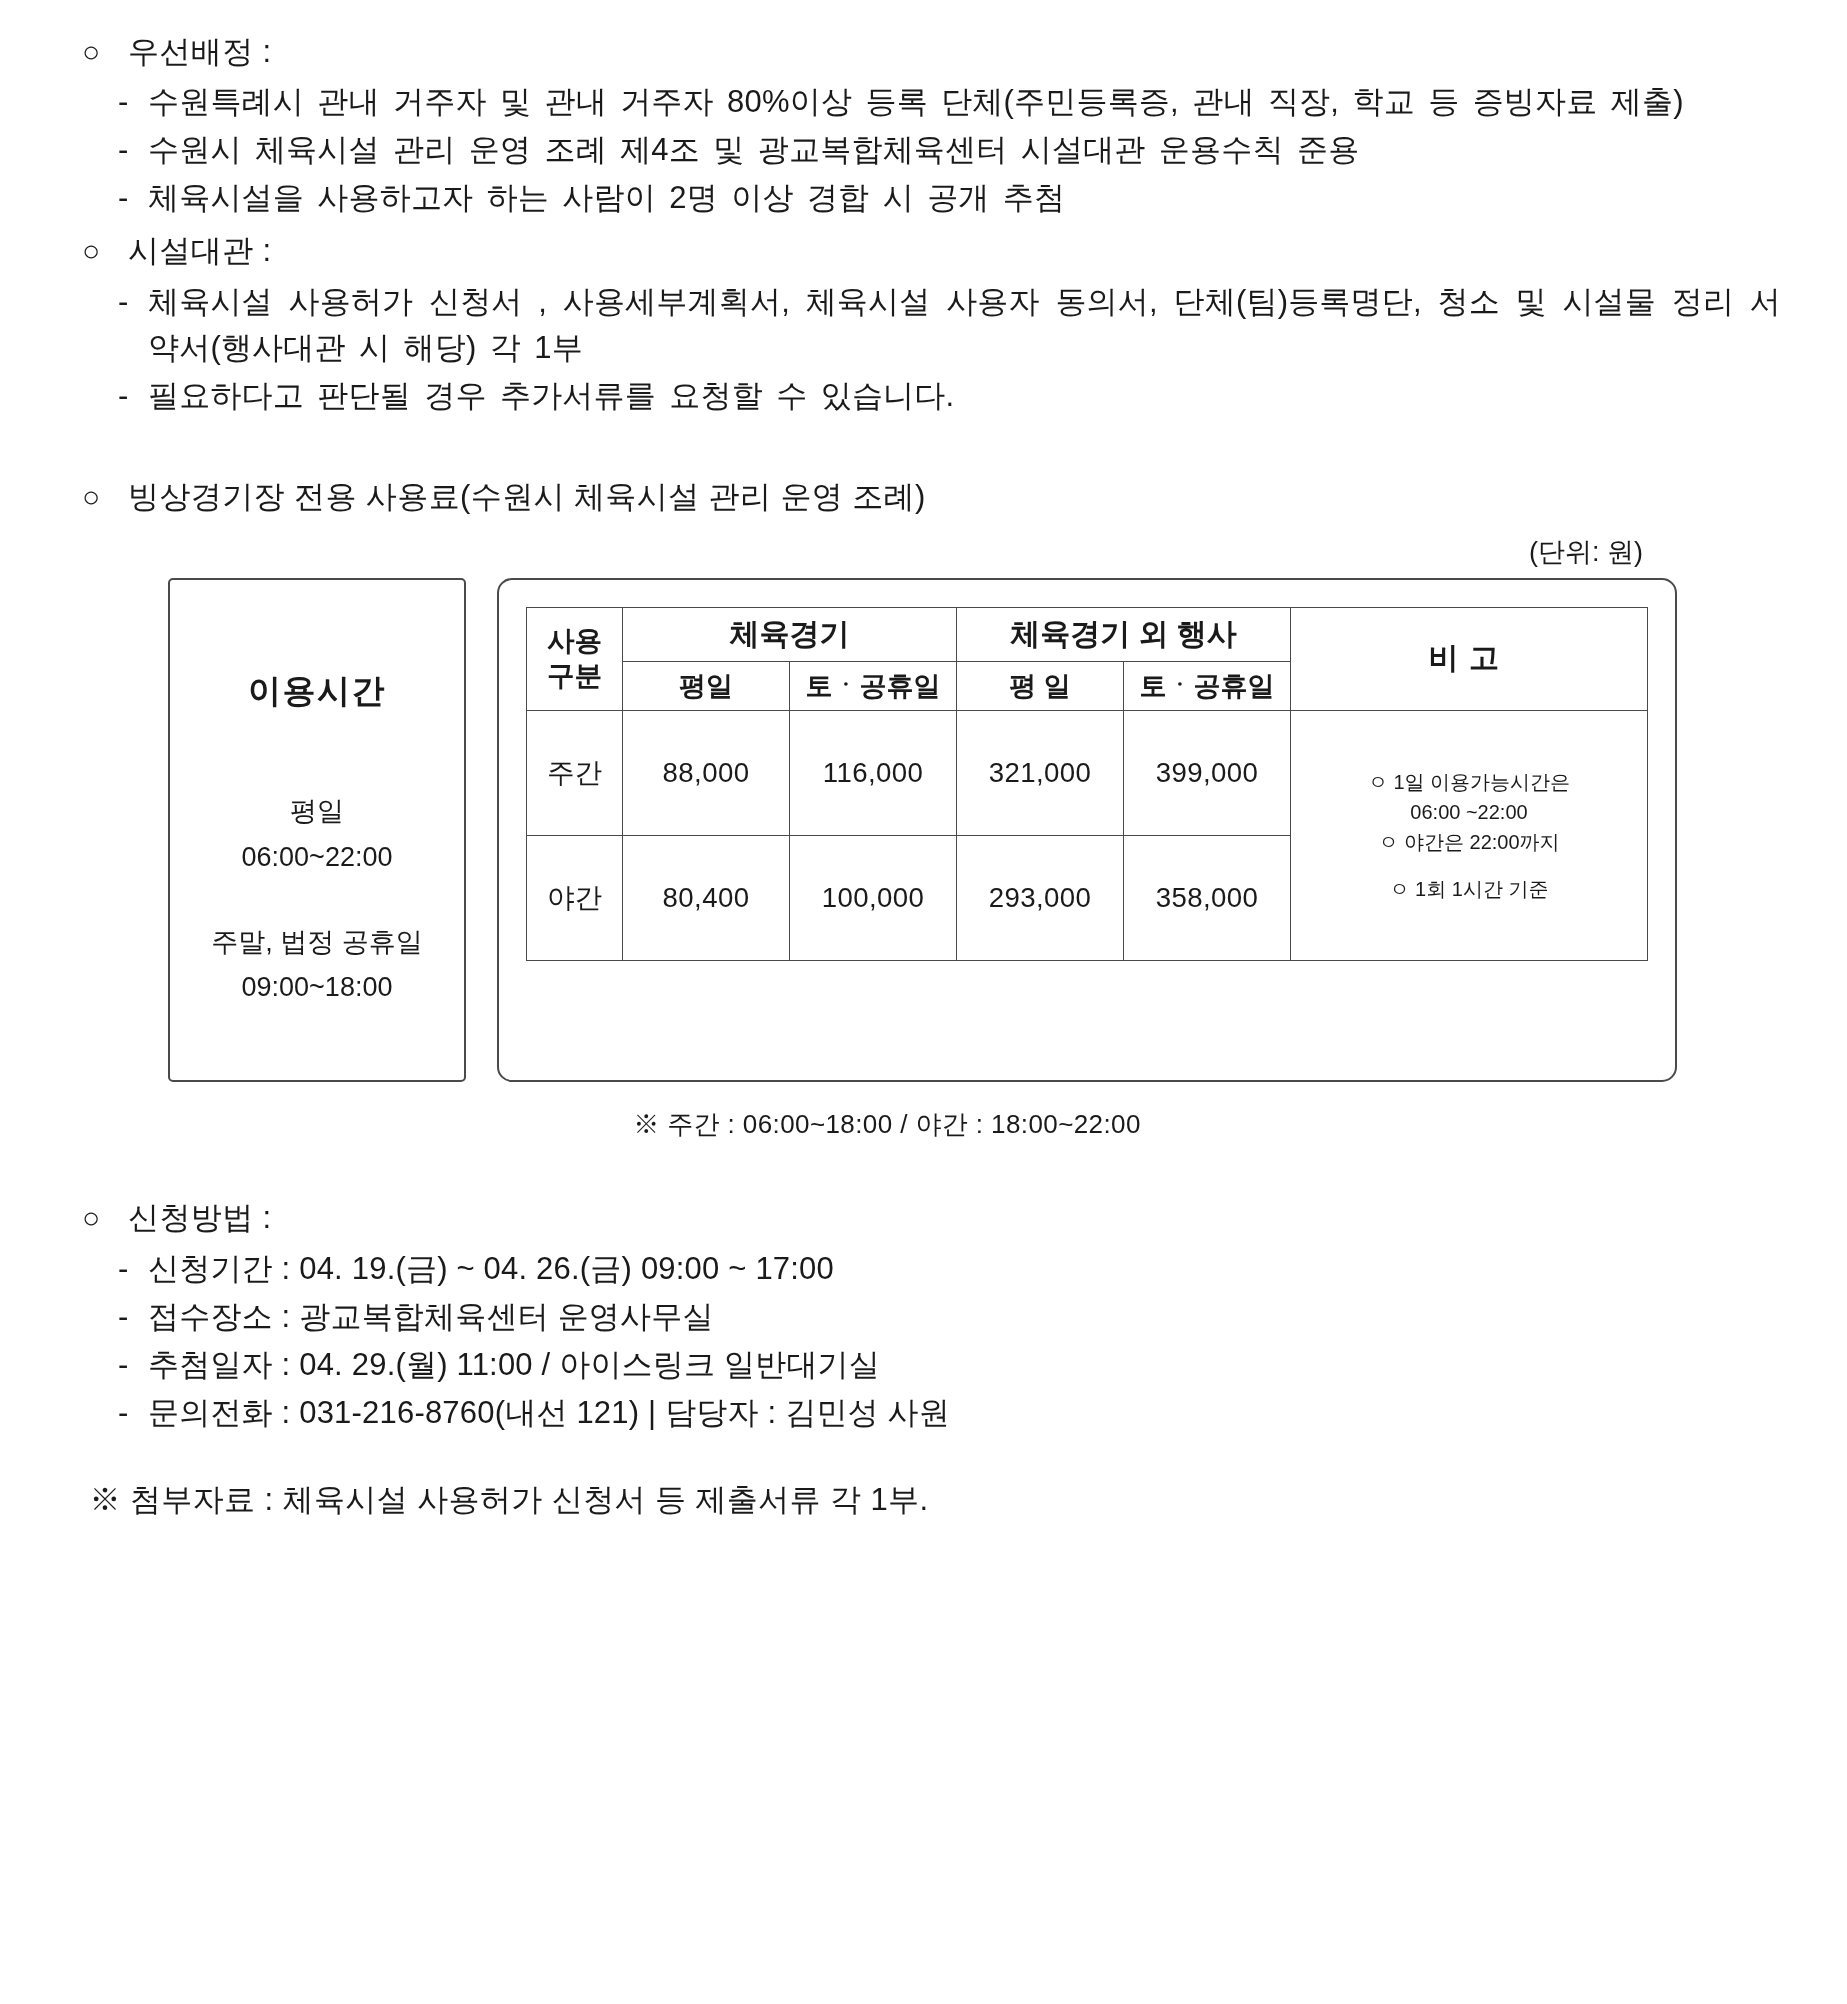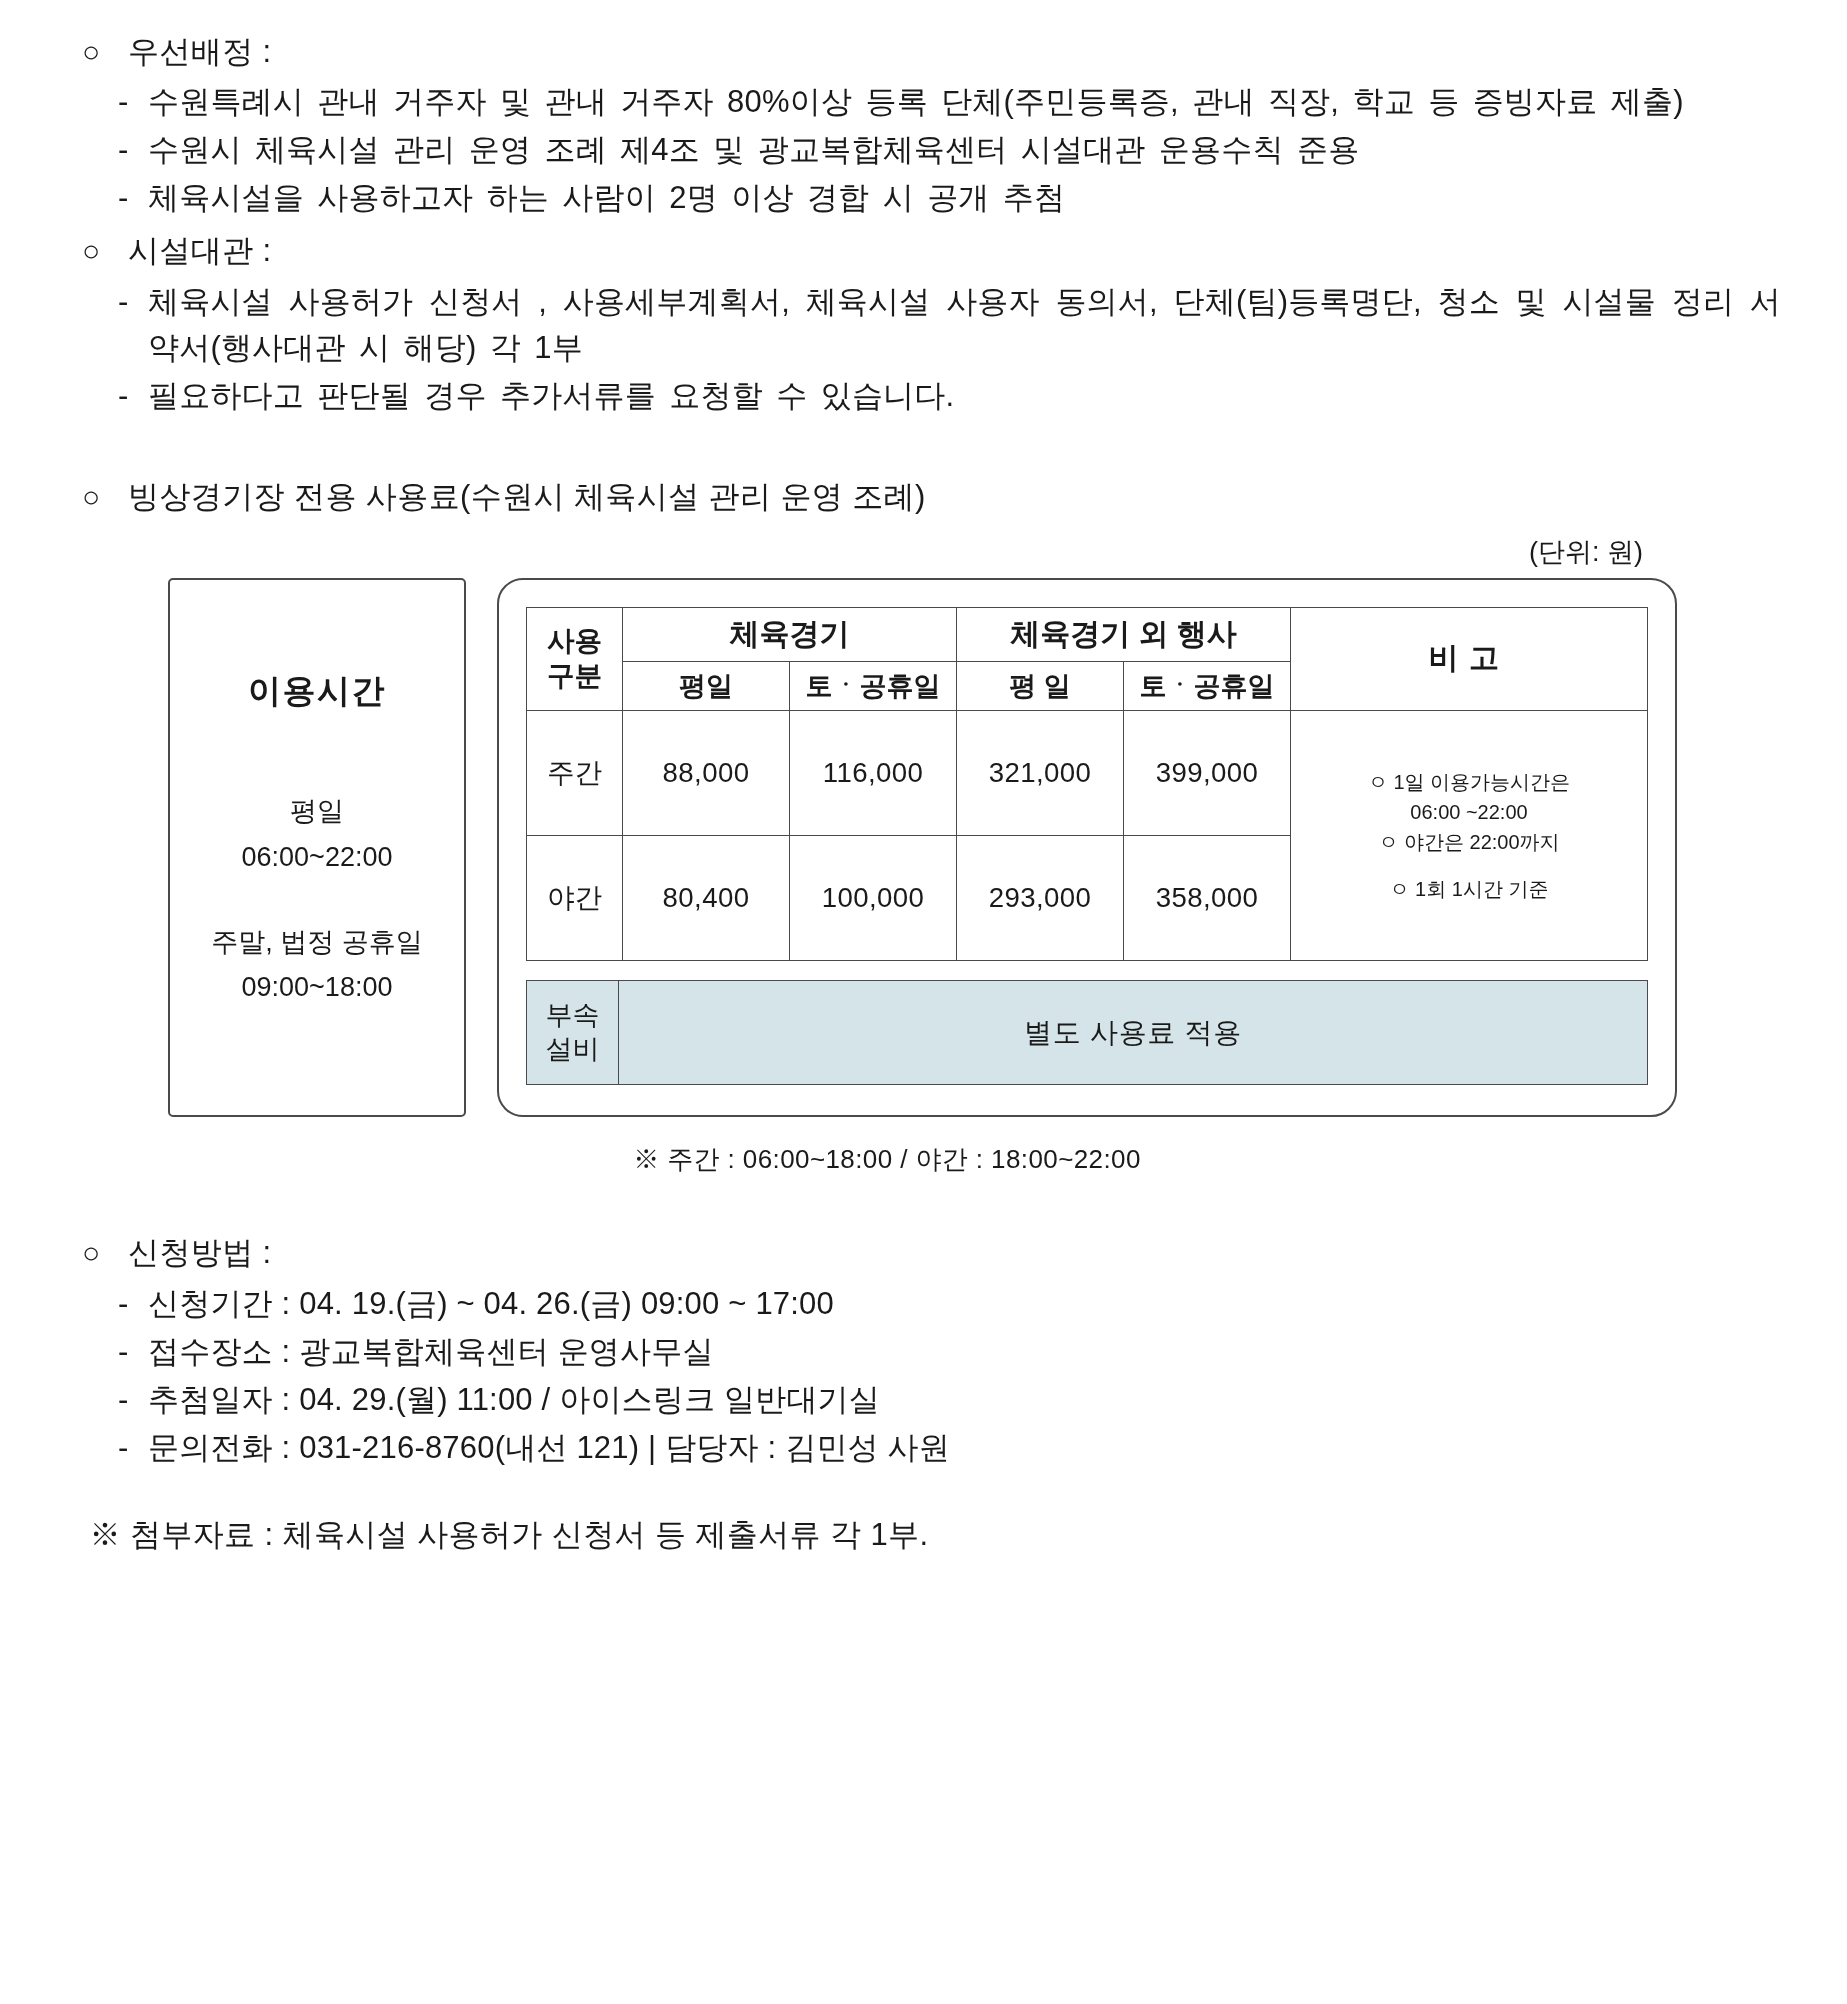--- a/index.html
+++ b/index.html
@@ -101,21 +101,21 @@
   .hours-line {
     font-size: 27px;
     line-height: 1.7;
     text-align: center;
   }
   .hours-block { margin-bottom: 39px; text-align: center; }
 
   .fee-card {
     flex: 1 1 auto;
     border: 2.2px solid #4a4a4a;
-    border-radius: 26px;
+    border-radius: 15px;
     padding: 27px 27px 30px 27px;
     box-sizing: border-box;
   }
 
   table.fee {
     width: 100%;
     border-collapse: collapse;
     font-size: 26px;
     table-layout: fixed;
   }
@@ -298,29 +298,20 @@
         <tr>
           <td class="rowhead body-cell">야간</td>
           <td class="num body-cell">80,400</td>
           <td class="num body-cell">100,000</td>
           <td class="num body-cell">293,000</td>
           <td class="num body-cell">358,000</td>
         </tr>
       </tbody>
         </table>
 
-      <table class="annex-table">
-        <tbody>
-            <tr>
-          <td class="annex-label">부속
-설비</td>
-          <td class="annex-value">별도 사용료 적용</td>
-        </tr>
-      </tbody>
-        </table>
     </div>
   </div>
 
   <div class="table-footnote">※ 주간 : 06:00~18:00  / 야간 : 18:00~22:00</div>
 
   <div class="gap-lg"></div>
 
   <div class="bullet-row">
     <span class="bullet-mark">○</span>
     <span class="bullet-text">신청방법 :</span>

